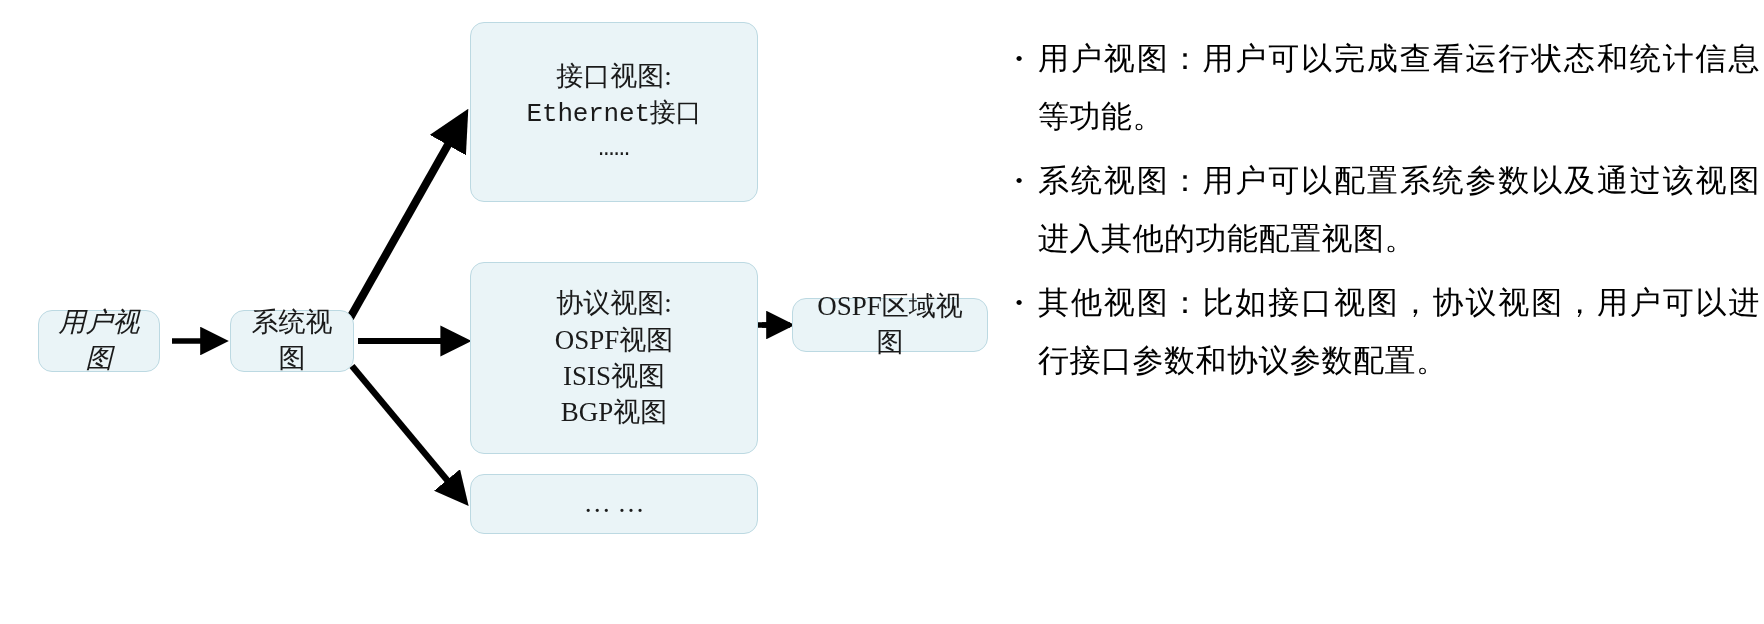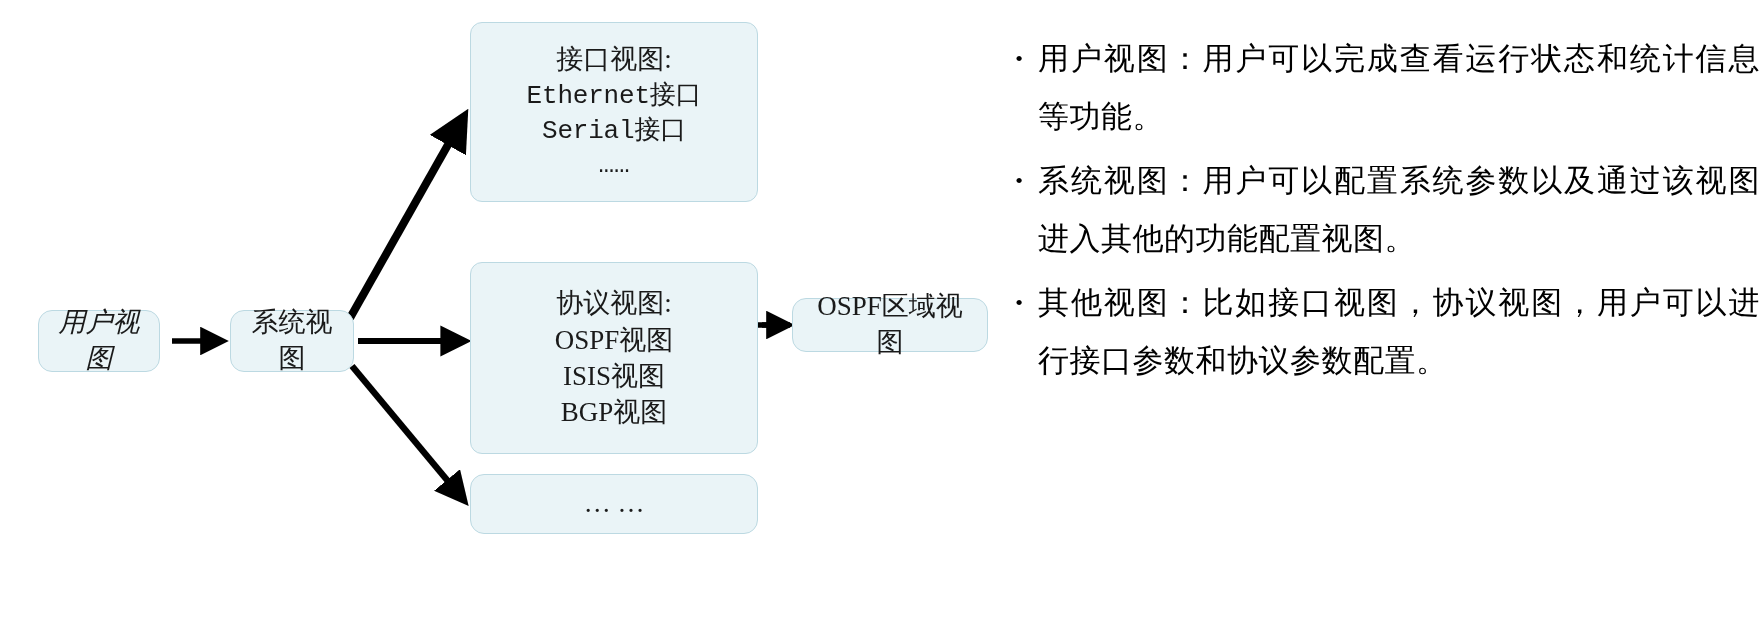--- a/index.html
+++ b/index.html
@@ -47,21 +47,20 @@
   }
 
   .node-sm {
     font-size: 27px;
     padding: 0 14px;
   }
 
   .node-lg {
     font-size: 27px;
     padding: 10px 16px;
-    border-radius: 12px;
   }
 
   .mono-line {
     font-family: "Liberation Mono", "DejaVu Sans Mono", monospace;
     font-size: 26px;
     letter-spacing: -0.2px;
     white-space: nowrap;
   }
 
   .serif-line {
@@ -159,21 +158,20 @@
       <span>用户视图</span>
     </div>
 
     <div class="node node-sm" id="node-system">
       <span>系统视图</span>
     </div>
 
     <div class="node node-lg" id="node-interface">
       <div class="node-title">接口视图:</div>
       <div class="mono-line">Ethernet接口</div>
-      <div class="mono-line">Serial接口</div>
       <div class="mono-line">……</div>
     </div>
 
     <div class="node node-lg" id="node-protocol">
       <div class="node-title">协议视图:</div>
       <div class="serif-line">OSPF视图</div>
       <div class="serif-line">ISIS视图</div>
       <div class="serif-line">BGP视图</div>
     </div>
 

